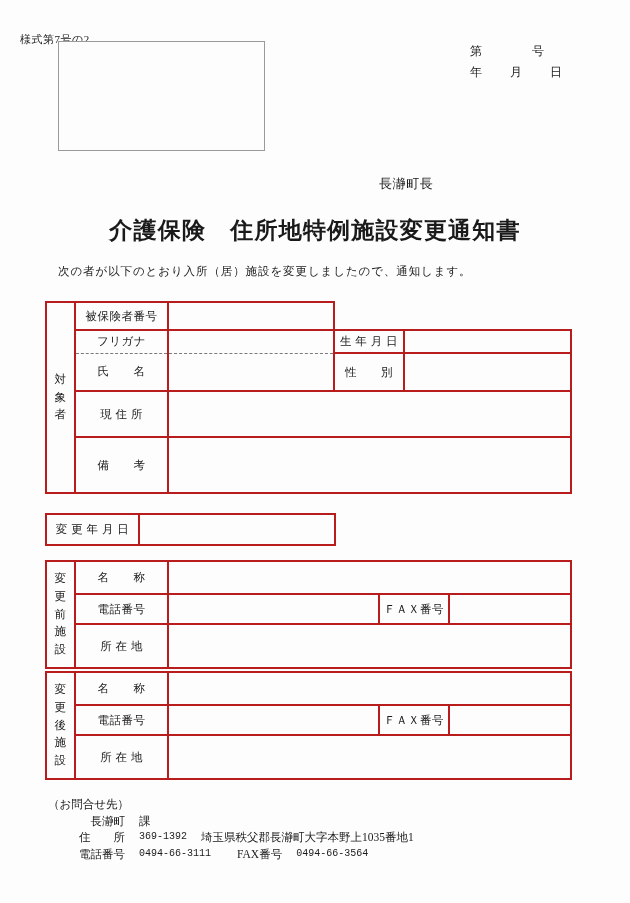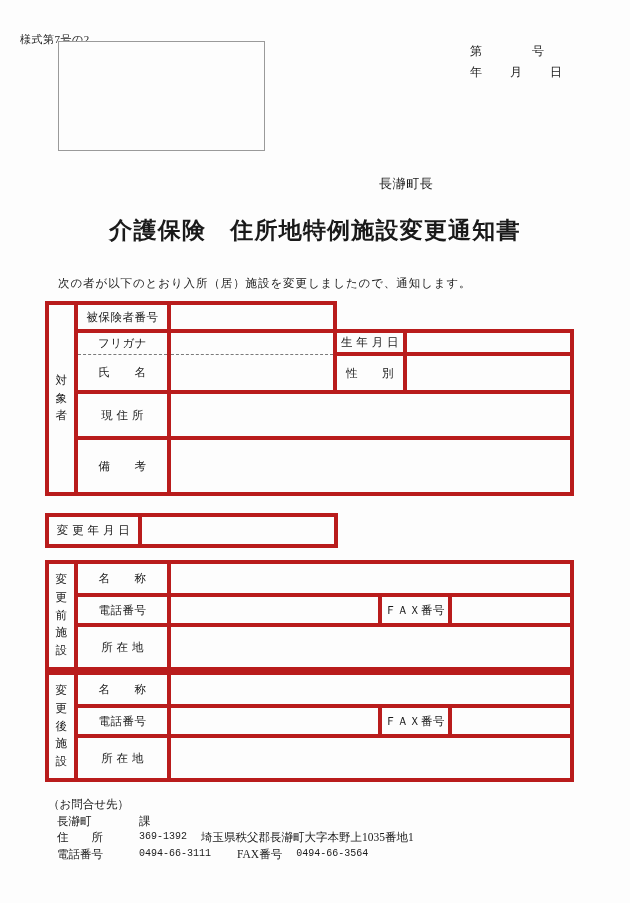--- a/index.html
+++ b/index.html
@@ -77,35 +77,35 @@
     text-align: center;
     font-size: 23px;
     font-weight: bold;
     letter-spacing: 1.2px;
     white-space: nowrap;
   }
 
   .lead-text {
     position: absolute;
     left: 58px;
-    top: 276px;
+    top: 264px;
     font-size: 11.5px;
     letter-spacing: 0.9px;
     white-space: nowrap;
   }
 
   
   .tbl {
     position: absolute;
     border-collapse: collapse;
     table-layout: fixed;
     font-size: 11.5px;
   }
   .tbl td {
-    border: 4px solid #b91c1c;
+    border: 2px solid #b91c1c;
     padding: 0;
     vertical-align: middle;
     background: #fdfdfd;
   }
   .lbl {
     text-align: center;
     letter-spacing: 0.5px;
     white-space: nowrap;
   }
   .val { background: #fdfdfd; }
@@ -135,21 +135,21 @@
   #facility-after-table  { left: 45px; top: 671px; width: 525px; }
 
   
   .contact {
     position: absolute;
     left: 48px;
     top: 796px;
     font-size: 11.5px;
     line-height: 16.5px;
   }
-  .contact .c-line { white-space: nowrap; display: flex; }
+  .contact .c-line { white-space: nowrap; display: flex; text-align: right; }
   .contact .c-indent { padding-left: 9px; }
   .c-key-narrow { display: inline-block; width: 68px; }
   .c-dept { display: inline-block; width: 68px; }
   .c-gap { display: inline-block; width: 26px; }
   .c-gap-sm { display: inline-block; width: 14px; }
   .mono { font-family: "Liberation Mono", "DejaVu Sans Mono", monospace; font-size: 10px; }
 </style>
 </head>
 <body>
 

